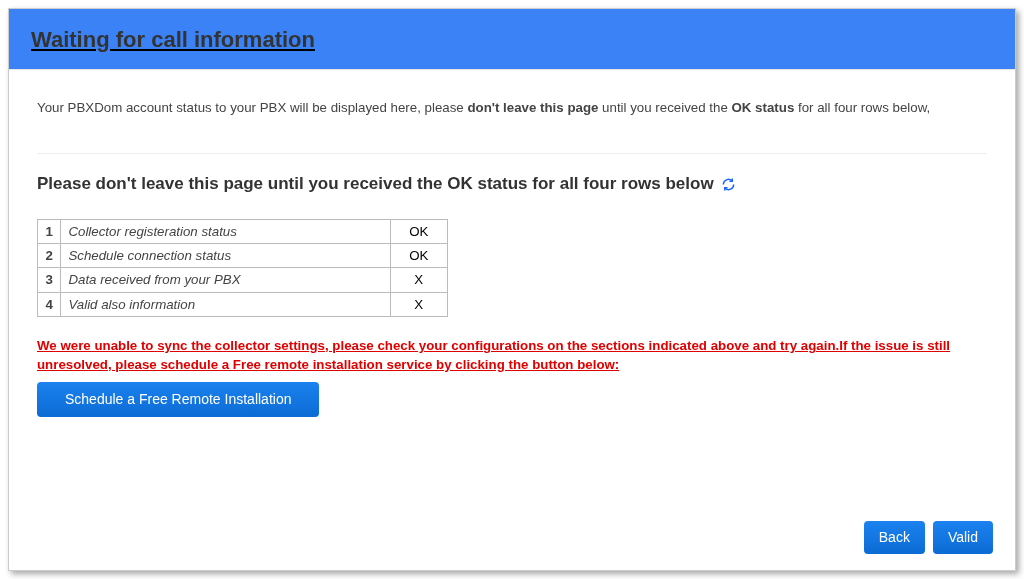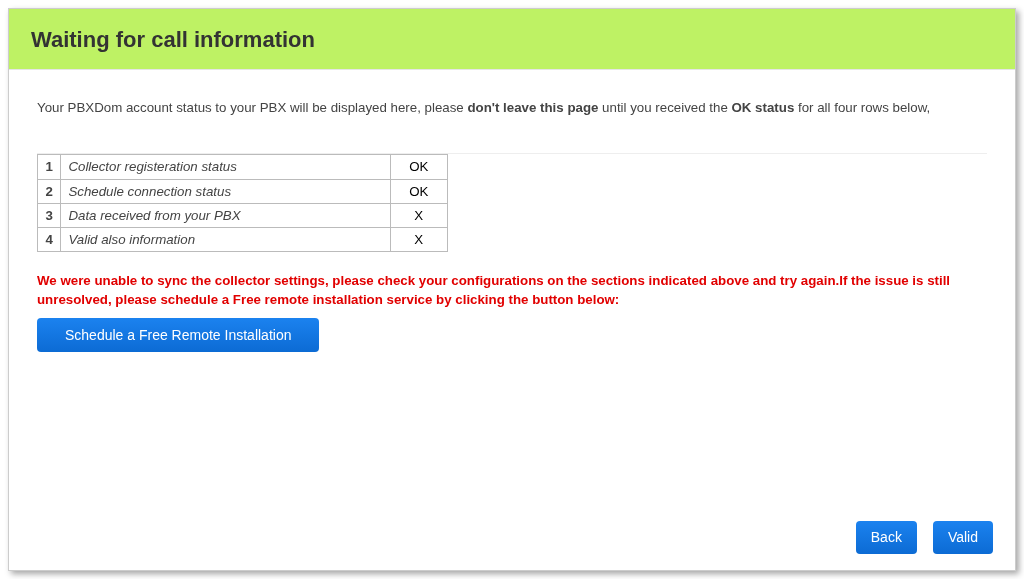--- a/index.html
+++ b/index.html
@@ -16,22 +16,23 @@
       width: 100%;
       height: 563px;
       background: #fff;
       border: 1px solid #ccc;
       box-shadow: 3px 3px 6px rgba(0,0,0,0.35);
       display: flex;
       flex-direction: column;
     }
     .modal-header {
       padding: 18px 22px 16px 22px;
-      background: #bef264;
+      background: #3b82f6;
       border-bottom: 1px solid #e5e5e5;
+      text-decoration: underline;
     }
     .modal-header h3 {
       font-size: 22px;
       font-weight: bold;
       color: #333;
     }
     .modal-body {
       flex: 1;
       padding: 28px 28px 10px 28px;
       overflow-y: scroll;
@@ -91,20 +92,21 @@
       text-align: center;
       color: #000000;
       font-weight: normal;
     }
     .error-msg {
       margin-top: 20px;
       color: #e10000;
       font-weight: bold;
       font-size: 13.3px;
       line-height: 1.4;
+      text-decoration: underline;
     }
     .btn {
       display: inline-block;
       border: none;
       border-radius: 4px;
       color: #fff;
       cursor: pointer;
       font-size: 14px;
       padding: 9px 28px;
       line-height: 1.2;
@@ -113,21 +115,21 @@
       background: #0e73e0;
       background: linear-gradient(#1b82ef,#0c6bd4);
     }
     .schedule-btn {
       margin-top: 8px;
     }
     .modal-footer {
       padding: 10px 22px 16px 22px;
       display: flex;
       justify-content: flex-end;
-      gap: 16px;
+      gap: 8px;
     }
     .modal-footer .btn {
       min-width: 60px;
       padding: 8px 15px;
       font-size: 14px;
     }
     
     .modal-body::-webkit-scrollbar { width: 12px; }
     .modal-body::-webkit-scrollbar-track { background: #f3f3f3; }
     .modal-body::-webkit-scrollbar-thumb { background: #c5c5c5; border-radius: 6px; }
@@ -142,20 +144,31 @@
   </div>
 
   <div class="modal-body">
 
     <div class="intro-block">
       <p>
         <span>Your PBXDom account status to your PBX will be displayed here, please </span><b>don't leave this page</b><span> until you received the </span><b>OK status</b><span> for all four rows below,</span>
       </p>
     </div>
 
+    <h4 class="sub-head">
+      <span>Please don't leave this page until you received the OK status for all four rows below</span>
+      <span class="refresh-icon">
+        <svg viewBox="0 0 16 16" fill="none" stroke="currentColor" stroke-width="1.6">
+          <path d="M2.5 8a5.5 5.5 0 0 1 9.2-4"></path>
+          <polyline points="12,1.5 12,4.5 9,4.5"></polyline>
+          <path d="M13.5 8a5.5 5.5 0 0 1-9.2 4"></path>
+          <polyline points="4,14.5 4,11.5 7,11.5"></polyline>
+        </svg>
+      </span>
+    </h4>
 
     <table class="status-table">
       <tbody>
         <tr>
           <td class="col-num">1</td>
           <td class="col-label">Collector registeration status</td>
           <td class="col-status">OK</td>
         </tr>
         <tr>
           <td class="col-num">2</td>

